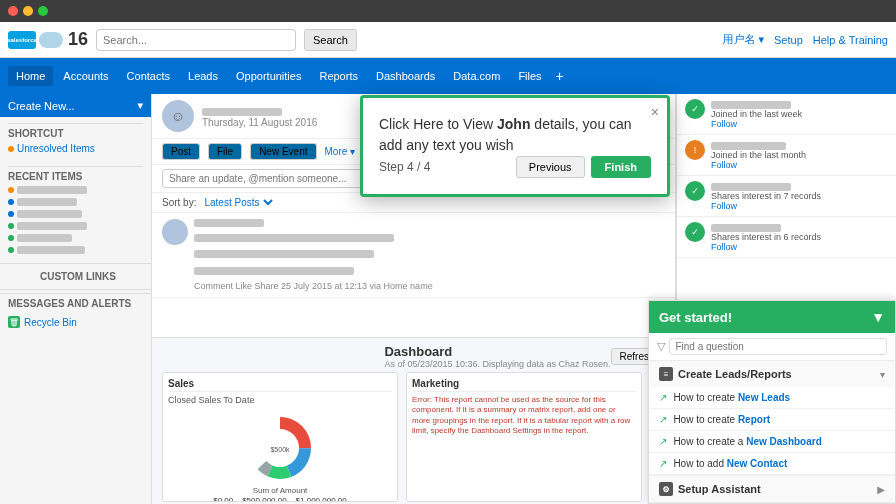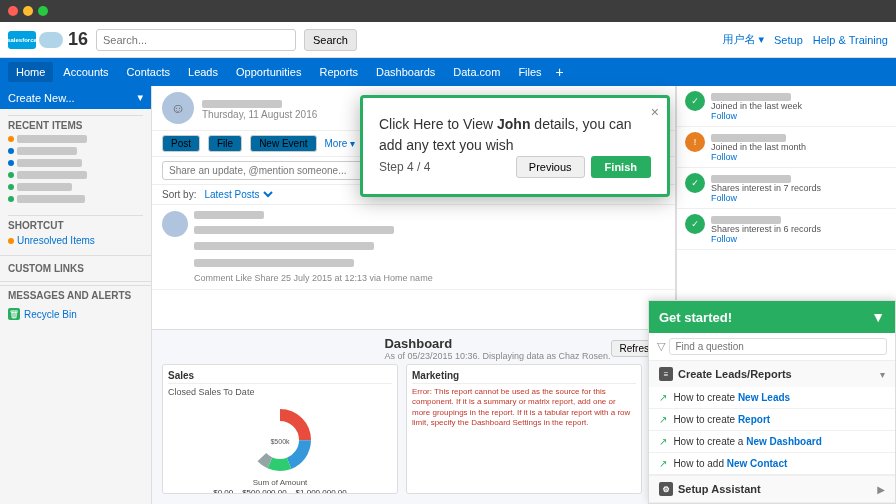--- a/index.html
+++ b/index.html
@@ -18,40 +18,40 @@
     .sf-logo-icon { width: 28px; height: 18px; background: #00a1e0; border-radius: 3px; display: flex; align-items: center; justify-content: center; }
     .sf-logo-icon span { color: white; font-size: 8px; font-weight: bold; }
     .cloud-icon { width: 24px; height: 16px; background: #b0d4e8; border-radius: 8px; position: relative; }
     .user-num { font-size: 18px; font-weight: bold; color: #333; margin-left: 2px; }
     .search-box { flex: 1; max-width: 200px; height: 22px; border: 1px solid #ccc; border-radius: 3px; padding: 0 6px; font-size: 11px; color: #999; }
     .search-btn { background: #e8e8e8; border: 1px solid #ccc; height: 22px; padding: 0 8px; font-size: 11px; cursor: pointer; border-radius: 3px; }
     .top-bar-right { margin-left: auto; display: flex; align-items: center; gap: 10px; font-size: 11px; color: #666; }
     .top-link { color: #0070d2; cursor: pointer; font-size: 11px; }
 
     
-    .nav-bar { background: #0070d2; height: 28px; display: flex; align-items: center; padding: 0 8px; gap: 2px; }
+    .nav-bar { background: #0070d2; height: 36px; display: flex; align-items: center; padding: 0 8px; gap: 2px; }
     .nav-item { color: white; font-size: 11px; padding: 4px 8px; cursor: pointer; border-radius: 2px; }
     .nav-item.active { background: #005fb2; }
     .nav-plus { color: white; font-size: 14px; cursor: pointer; padding: 0 4px; }
 
     
     .main-layout { display: flex; height: calc(504px - 22px - 36px - 28px); }
 
     
     .sidebar { width: 152px; background: #f5f5f5; border-right: 1px solid #ddd; overflow-y: auto; flex-shrink: 0; }
     .sidebar-create-btn { background: #0070d2; color: white; width: 100%; padding: 5px 8px; font-size: 11px; display: flex; align-items: center; justify-content: space-between; cursor: pointer; }
     .sidebar-section { padding: 4px 8px; }
     .sidebar-section-title { font-size: 10px; font-weight: bold; color: #666; text-transform: uppercase; padding: 4px 0 2px; border-top: 1px solid #ddd; margin-top: 2px; }
     .sidebar-item { font-size: 10px; color: #0070d2; padding: 2px 0; cursor: pointer; display: flex; align-items: center; gap: 3px; }
     .sidebar-item .dot { width: 6px; height: 6px; border-radius: 50%; flex-shrink: 0; }
     .dot-orange { background: #ff8c00; }
     .dot-blue { background: #0070d2; }
     .dot-green { background: #27ae60; }
     .sidebar-divider { border: none; border-top: 1px solid #ddd; margin: 3px 0; }
-    .sidebar-custom-links { font-size: 10px; font-weight: bold; color: #666; padding: 4px 8px; text-transform: uppercase; }
+    .sidebar-custom-links { font-size: 10px; font-weight: bold; color: #666; padding: 4px 8px; text-transform: uppercase; margin-left: 32px; }
     .sidebar-msg { font-size: 10px; font-weight: bold; color: #666; padding: 4px 8px; text-transform: uppercase; border-top: 1px solid #ddd; }
     .sidebar-recycle { display: flex; align-items: center; gap: 4px; padding: 3px 8px; font-size: 10px; color: #0070d2; cursor: pointer; }
     .recycle-icon { width: 12px; height: 12px; background: #27ae60; border-radius: 2px; display: flex; align-items: center; justify-content: center; }
     .recycle-icon span { color: white; font-size: 8px; }
 
     
     .content-area { flex: 1; display: flex; flex-direction: column; overflow: hidden; position: relative; }
 
     
     .feed-area { background: white; flex: 1; overflow-y: auto; border-right: 1px solid #ddd; position: relative; }
@@ -188,20 +188,27 @@
 </div>
 
 <div class="main-layout">
 
   <div class="sidebar">
     <div class="sidebar-create-btn">
       <span>Create New...</span>
       <span>▾</span>
     </div>
     <div class="sidebar-section">
+      <div class="sidebar-section-title">Shortcut</div>
+      <div class="sidebar-item">
+        <span class="dot dot-orange"></span>
+        <span>Unresolved Items</span>
+      </div>
+    </div>
+    <div class="sidebar-section">
       <div class="sidebar-section-title">Recent Items</div>
       <div class="sidebar-item">
         <span class="dot dot-orange"></span>
         <span class="blur-text" style="width:70px;">&nbsp;</span>
       </div>
       <div class="sidebar-item">
         <span class="dot dot-blue"></span>
         <span class="blur-text" style="width:60px;">&nbsp;</span>
       </div>
       <div class="sidebar-item">
@@ -212,27 +219,20 @@
         <span class="dot dot-green"></span>
         <span class="blur-text" style="width:70px;">&nbsp;</span>
       </div>
       <div class="sidebar-item">
         <span class="dot dot-green"></span>
         <span class="blur-text" style="width:55px;">&nbsp;</span>
       </div>
       <div class="sidebar-item">
         <span class="dot dot-green"></span>
         <span class="blur-text" style="width:68px;">&nbsp;</span>
-      </div>
-    </div>
-    <div class="sidebar-section">
-      <div class="sidebar-section-title">Shortcut</div>
-      <div class="sidebar-item">
-        <span class="dot dot-orange"></span>
-        <span>Unresolved Items</span>
       </div>
     </div>
     <hr class="sidebar-divider">
     <div class="sidebar-custom-links">Custom Links</div>
     <hr class="sidebar-divider">
     <div class="sidebar-msg">Messages and Alerts</div>
     <div class="sidebar-recycle">
       <div class="recycle-icon">
         <span>🗑</span>
       </div>

